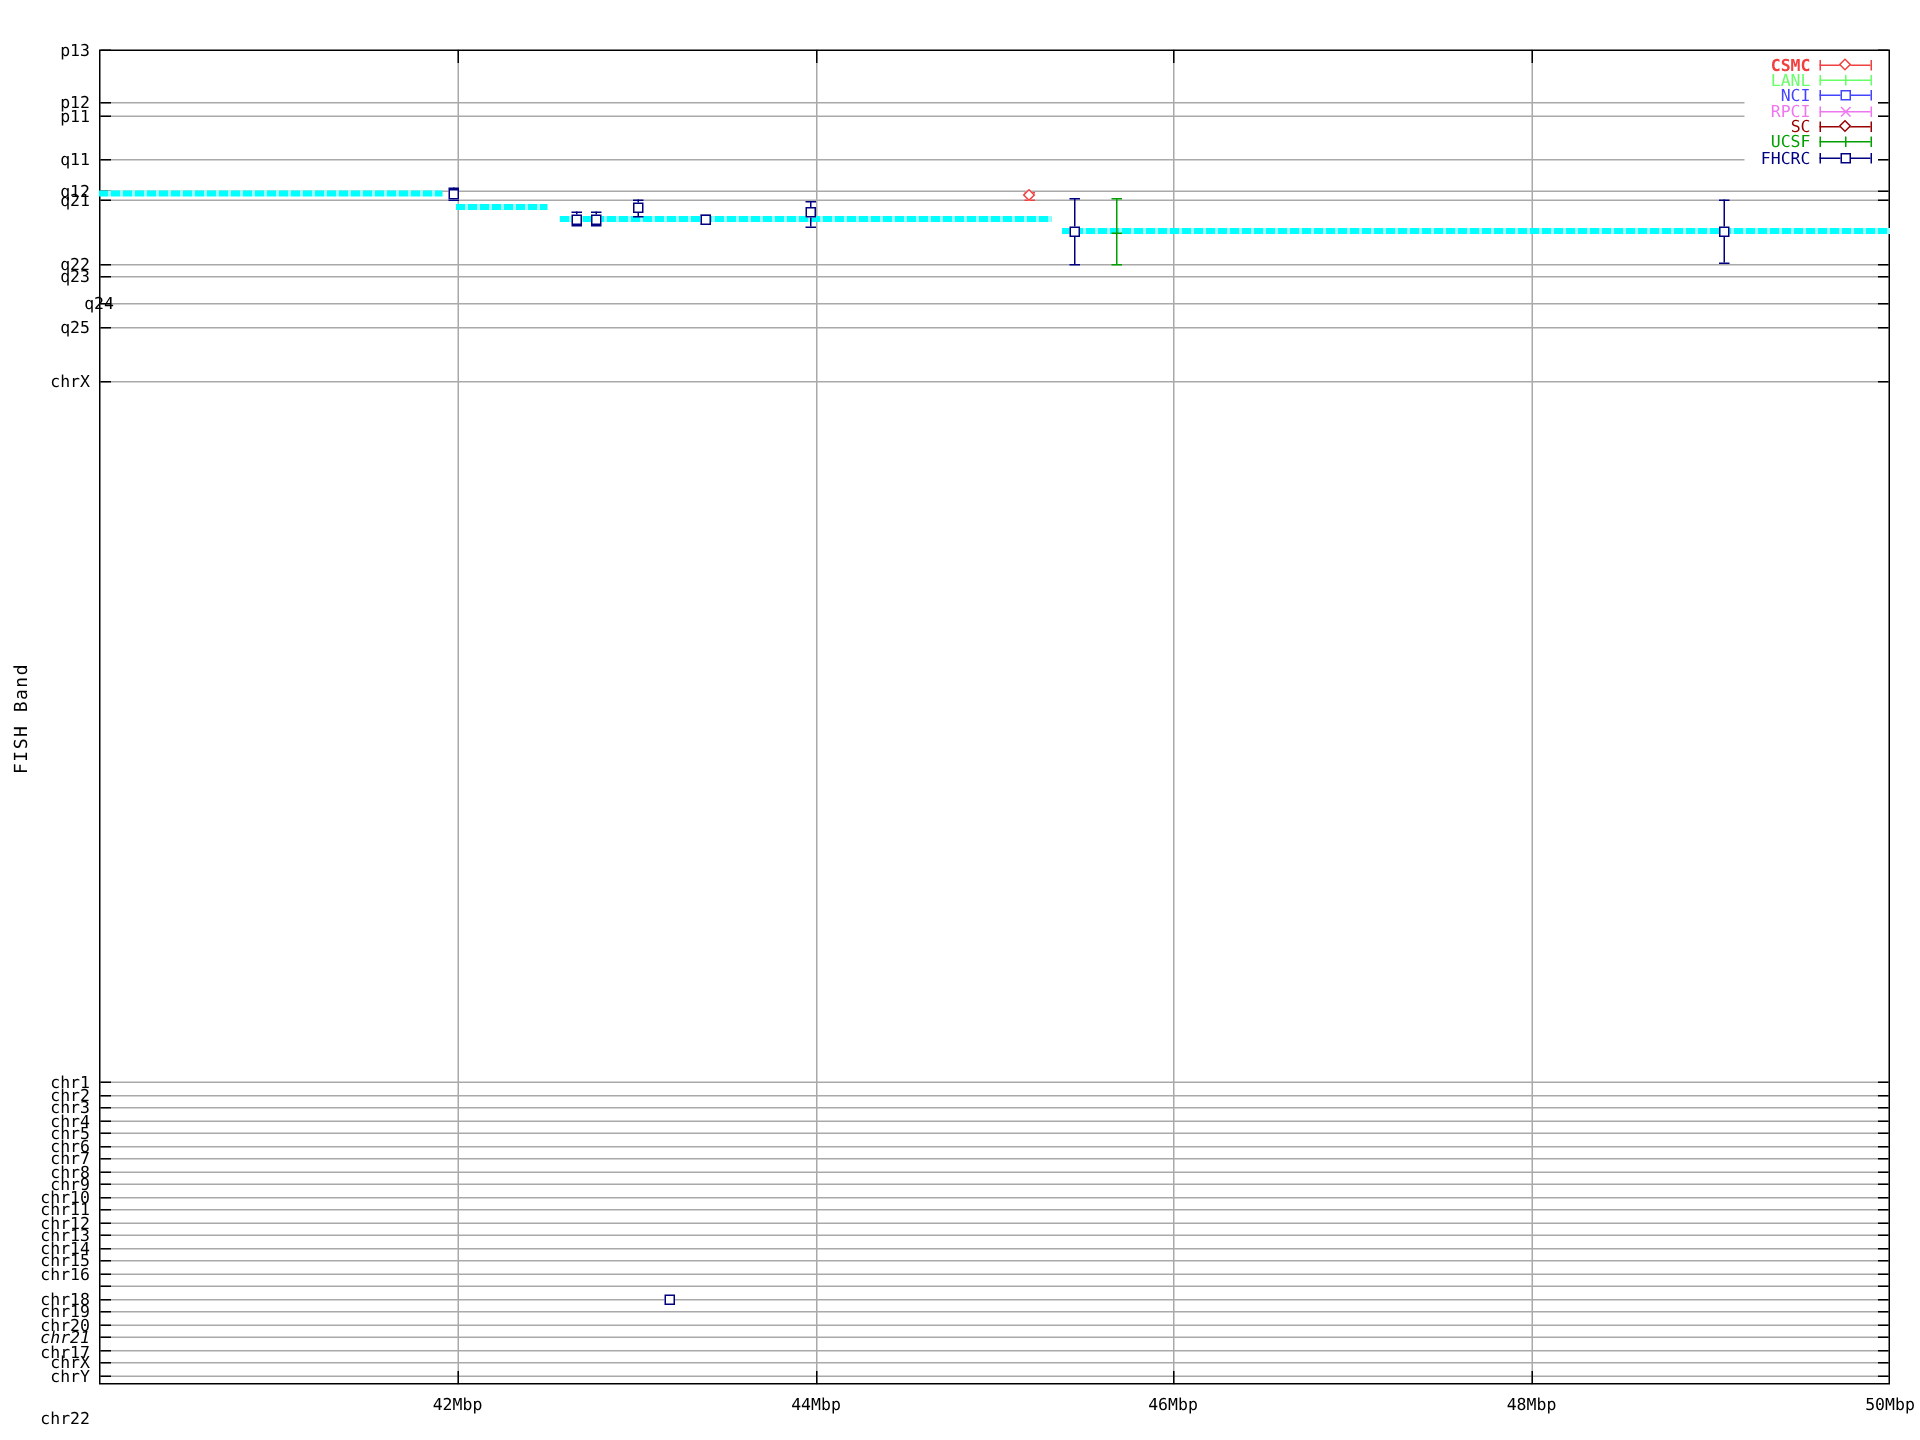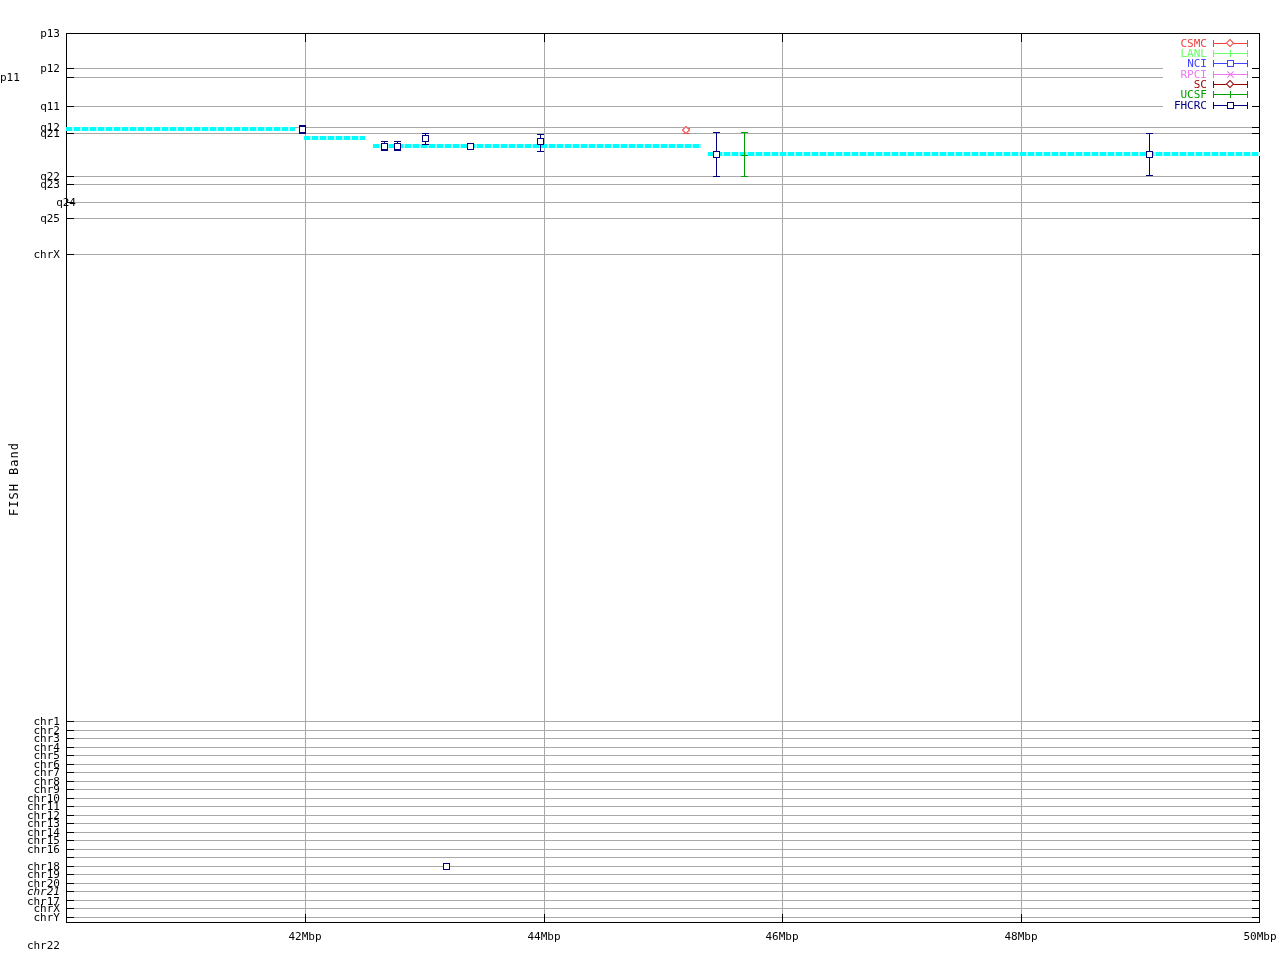--- a/index.html
+++ b/index.html
@@ -154,21 +154,21 @@
       <div class="tick" style="left: 544px; top: 34px; width: 1px; height: 8px;"></div>
       <div class="tick" style="left: 544px; top: 914px; width: 1px; height: 8px;"></div>
       <div class="tick" style="left: 782px; top: 34px; width: 1px; height: 8px;"></div>
       <div class="tick" style="left: 782px; top: 914px; width: 1px; height: 8px;"></div>
       <div class="tick" style="left: 1021px; top: 34px; width: 1px; height: 8px;"></div>
       <div class="tick" style="left: 1021px; top: 914px; width: 1px; height: 8px;"></div>
     </div>
   <div id="axis-label-layer" class="abs">
       <div class="lbl" style="left: 0px; top: 28px; width: 60px; text-align: right;">p13</div>
       <div class="lbl" style="left: 0px; top: 63px; width: 60px; text-align: right;">p12</div>
-      <div class="lbl" style="left: 0px; top: 72px; width: 60px; ">p11</div>
+      <div class="lbl" style="left: 0px; top: 72px; width: 60px; text-align: right;">p11</div>
       <div class="lbl" style="left: 0px; top: 101px; width: 60px; text-align: right;">q11</div>
       <div class="lbl" style="left: 0px; top: 122px; width: 60px; text-align: right;">q12</div>
       <div class="lbl" style="left: 0px; top: 128px; width: 60px; text-align: right;">q21</div>
       <div class="lbl" style="left: 0px; top: 171px; width: 60px; text-align: right;">q22</div>
       <div class="lbl" style="left: 0px; top: 179px; width: 60px; text-align: right;">q23</div>
       <div class="lbl" style="left: 16px; top: 197px; width: 60px; text-align: right;">q24</div>
       <div class="lbl" style="left: 0px; top: 213px; width: 60px; text-align: right;">q25</div>
       <div class="lbl" style="left: 0px; top: 249px; width: 60px; text-align: right;">chrX</div>
       <div class="lbl" style="left: 0px; top: 716px; width: 60px; text-align: right;">chr1</div>
       <div class="lbl" style="left: 0px; top: 725px; width: 60px; text-align: right;">chr2</div>
@@ -195,21 +195,21 @@
       <div class="lbl" style="left: 0px; top: 903px; width: 60px; text-align: right;">chrX</div>
       <div class="lbl" style="left: 0px; top: 912px; width: 60px; text-align: right;">chrY</div>
       <div class="lbl" style="left: 285px; top: 931px; width: 40px; text-align: center;">42Mbp</div>
       <div class="lbl" style="left: 524px; top: 931px; width: 40px; text-align: center;">44Mbp</div>
       <div class="lbl" style="left: 762px; top: 931px; width: 40px; text-align: center;">46Mbp</div>
       <div class="lbl" style="left: 1001px; top: 931px; width: 40px; text-align: center;">48Mbp</div>
       <div class="lbl" style="left: 1240px; top: 931px; width: 40px; text-align: center;">50Mbp</div>
     </div>
   <div id="legend-bg"></div>
   <div id="legend-layer" class="abs">
-      <div class="legend-label" style="left: 1140px; top: 38px; color: rgb(240, 64, 64);">CSMC</div>
+      <div class="legend-label" style="left: 1140px; top: 38px; color: rgb(240, 64, 64); font-weight: bold;">CSMC</div>
       <div class="errcap" style="left: 1213px; top: 43px; width: 34px; background: rgb(240, 64, 64);"></div>
       <div class="m-tickv" style="left: 1213px; top: 40px; background: rgb(240, 64, 64);"></div>
       <div class="m-tickv" style="left: 1247px; top: 40px; background: rgb(240, 64, 64);"></div>
       <div class="m-diamond" style="left: 1227px; top: 40px; border-color: rgb(240, 64, 64);"></div>
       <div class="legend-label" style="left: 1140px; top: 48px; color: rgb(102, 255, 102);">LANL</div>
       <div class="errcap" style="left: 1213px; top: 53px; width: 34px; background: rgb(102, 255, 102);"></div>
       <div class="m-tickv" style="left: 1213px; top: 50px; background: rgb(102, 255, 102);"></div>
       <div class="m-tickv" style="left: 1247px; top: 50px; background: rgb(102, 255, 102);"></div>
       <div class="m-tickv" style="left: 1230px; top: 50px; background: rgb(102, 255, 102);"></div>
       <div class="legend-label" style="left: 1140px; top: 58px; color: rgb(68, 68, 255);">NCI</div>

